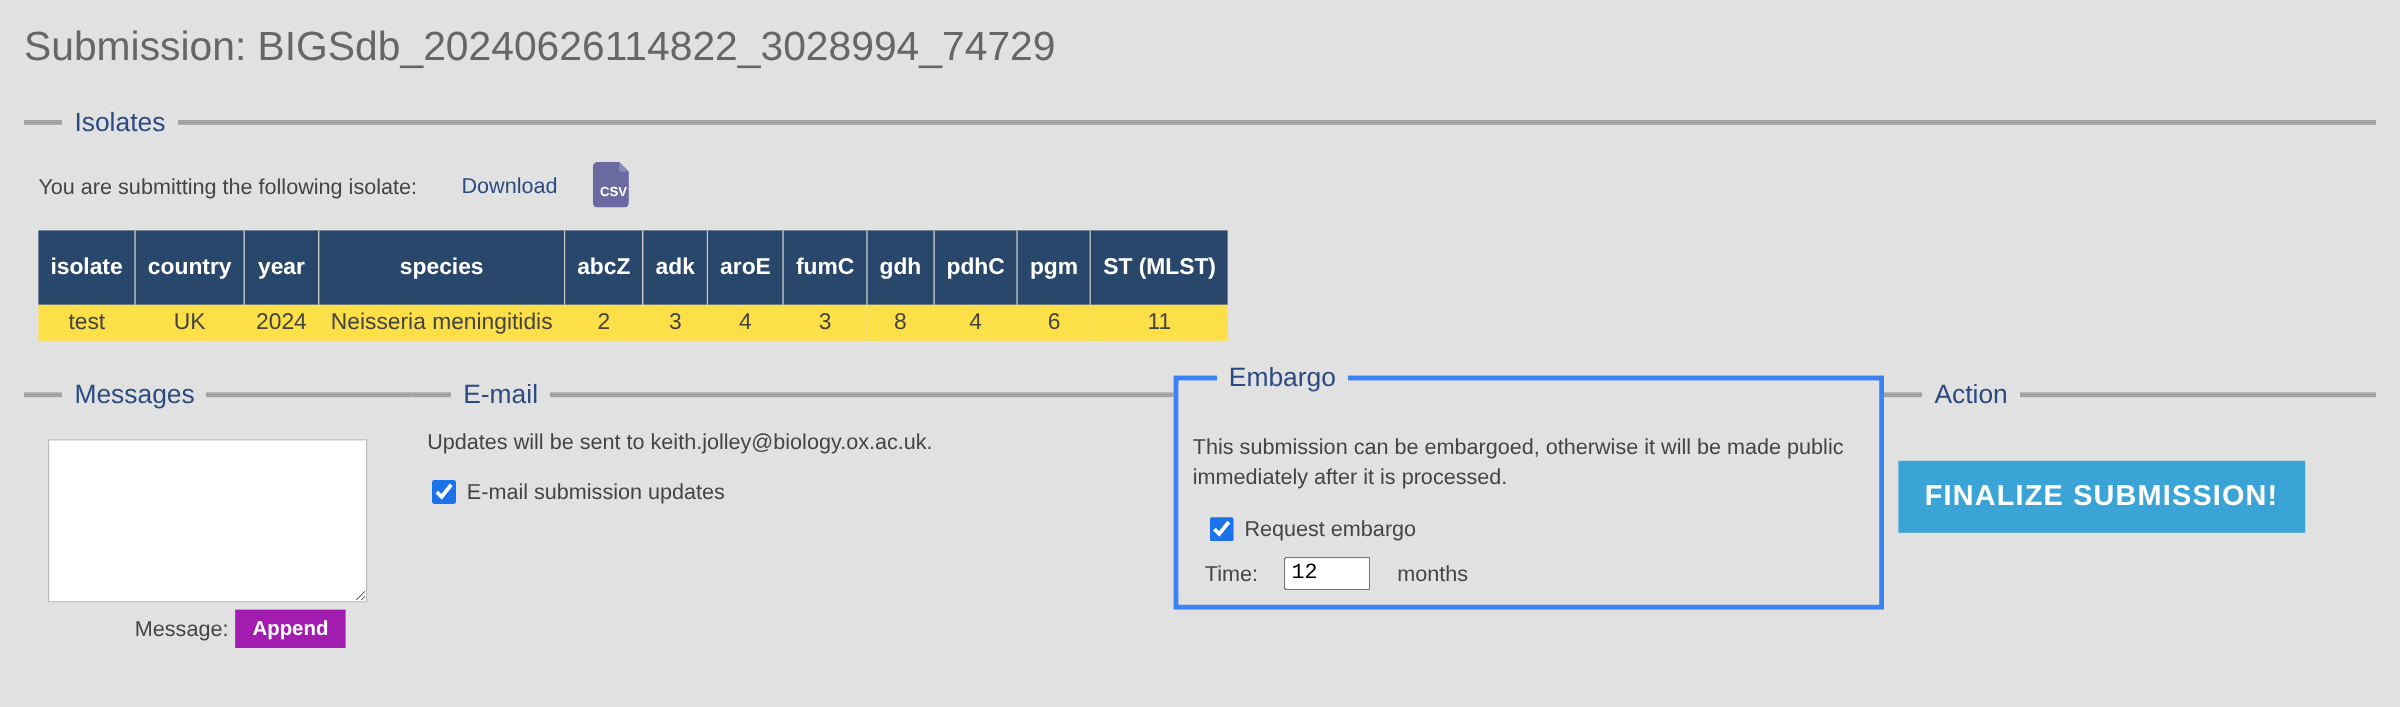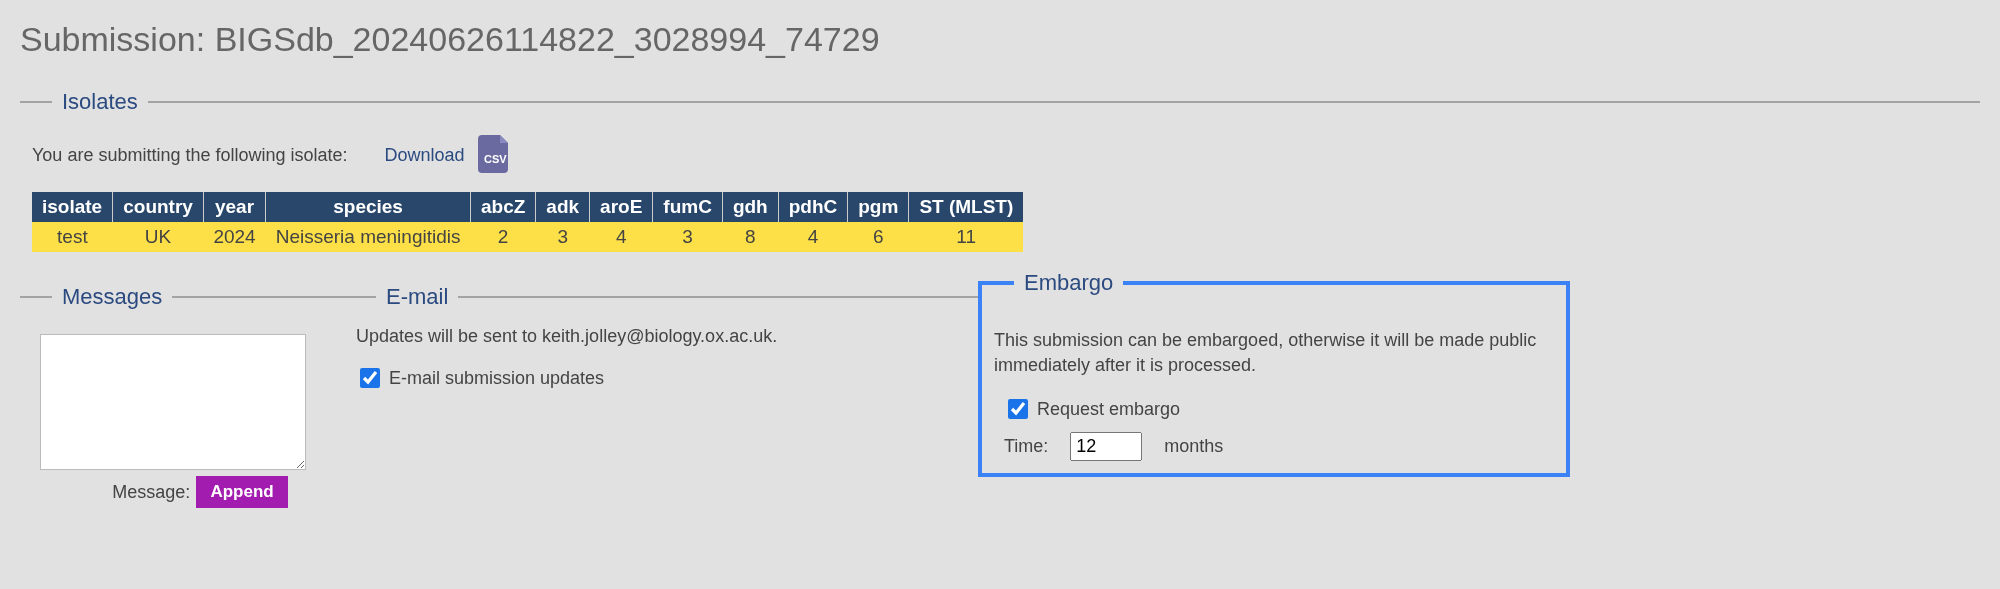--- a/index.html
+++ b/index.html
@@ -11,21 +11,21 @@
     font-size: 18px;
   }
   h1 {
     font-weight: 400;
     font-size: 34px;
     color: #666;
     margin: 0 0 30px 0;
   }
   fieldset {
     border: none;
-    border-top: 2px solid #a3a3a3;
+    border-top: 4px solid #a3a3a3;
     margin: 0 0 10px 0;
     padding: 16px 12px 12px 12px;
   }
   .top-fieldset {
     margin-bottom: 20px;
   }
   legend {
     color: #2b4a80;
     font-size: 22px;
     padding: 0 10px;
@@ -35,31 +35,31 @@
     margin: 4px 0 14px 0;
   }
   a.link {
     color: #2b4a80;
     text-decoration: none;
     margin-left: 32px;
   }
   .csv-icon {
     display: inline-block;
     vertical-align: middle;
-    margin-left: 8px;
+    margin-left: 24px;
   }
   table.data {
     border-collapse: collapse;
     margin-top: 8px;
   }
   table.data th {
     background: #28476b;
     color: #fff;
     font-weight: 700;
-    padding: 4px 10px;
+    padding: 20px 10px;
     border-right: 1px solid #ccc;
     font-size: 19px;
   }
   table.data th:last-child { border-right: none; }
   table.data td {
     background: #fde047;
     text-align: center;
     padding: 4px 10px;
     font-size: 19px;
   }
@@ -117,20 +117,21 @@
   }
   input[type=checkbox] {
     width: 20px;
     height: 20px;
     accent-color: #1a73e8;
   }
   input[type=number].time {
     width: 60px;
     font-size: 18px;
     padding: 2px 4px;
+    font-family: Liberation Mono, monospace;
   }
   .embargo-text { margin: 6px 0 18px 0; line-height:1.4;}
   .embargo-controls { margin-left:10px;}
   .time-row { margin-top:10px; display:flex; align-items:center; gap:22px;}
 </style>
 </head>
 <body>
 
 <h1>Submission: BIGSdb_20240626114822_3028994_74729</h1>
 
@@ -212,14 +213,18 @@
         <span>Request embargo</span>
       </label>
       <div class="time-row">
         <span>Time:</span>
         <input type="number" class="time" value="12" style="">
         <span>months</span>
       </div>
     </div>
   </fieldset>
 
+  <fieldset class="panel-action">
+    <legend>Action</legend>
+    <button class="btn btn-finalize">FINALIZE SUBMISSION!</button>
+  </fieldset>
 
 </div>
 
 </body></html>

